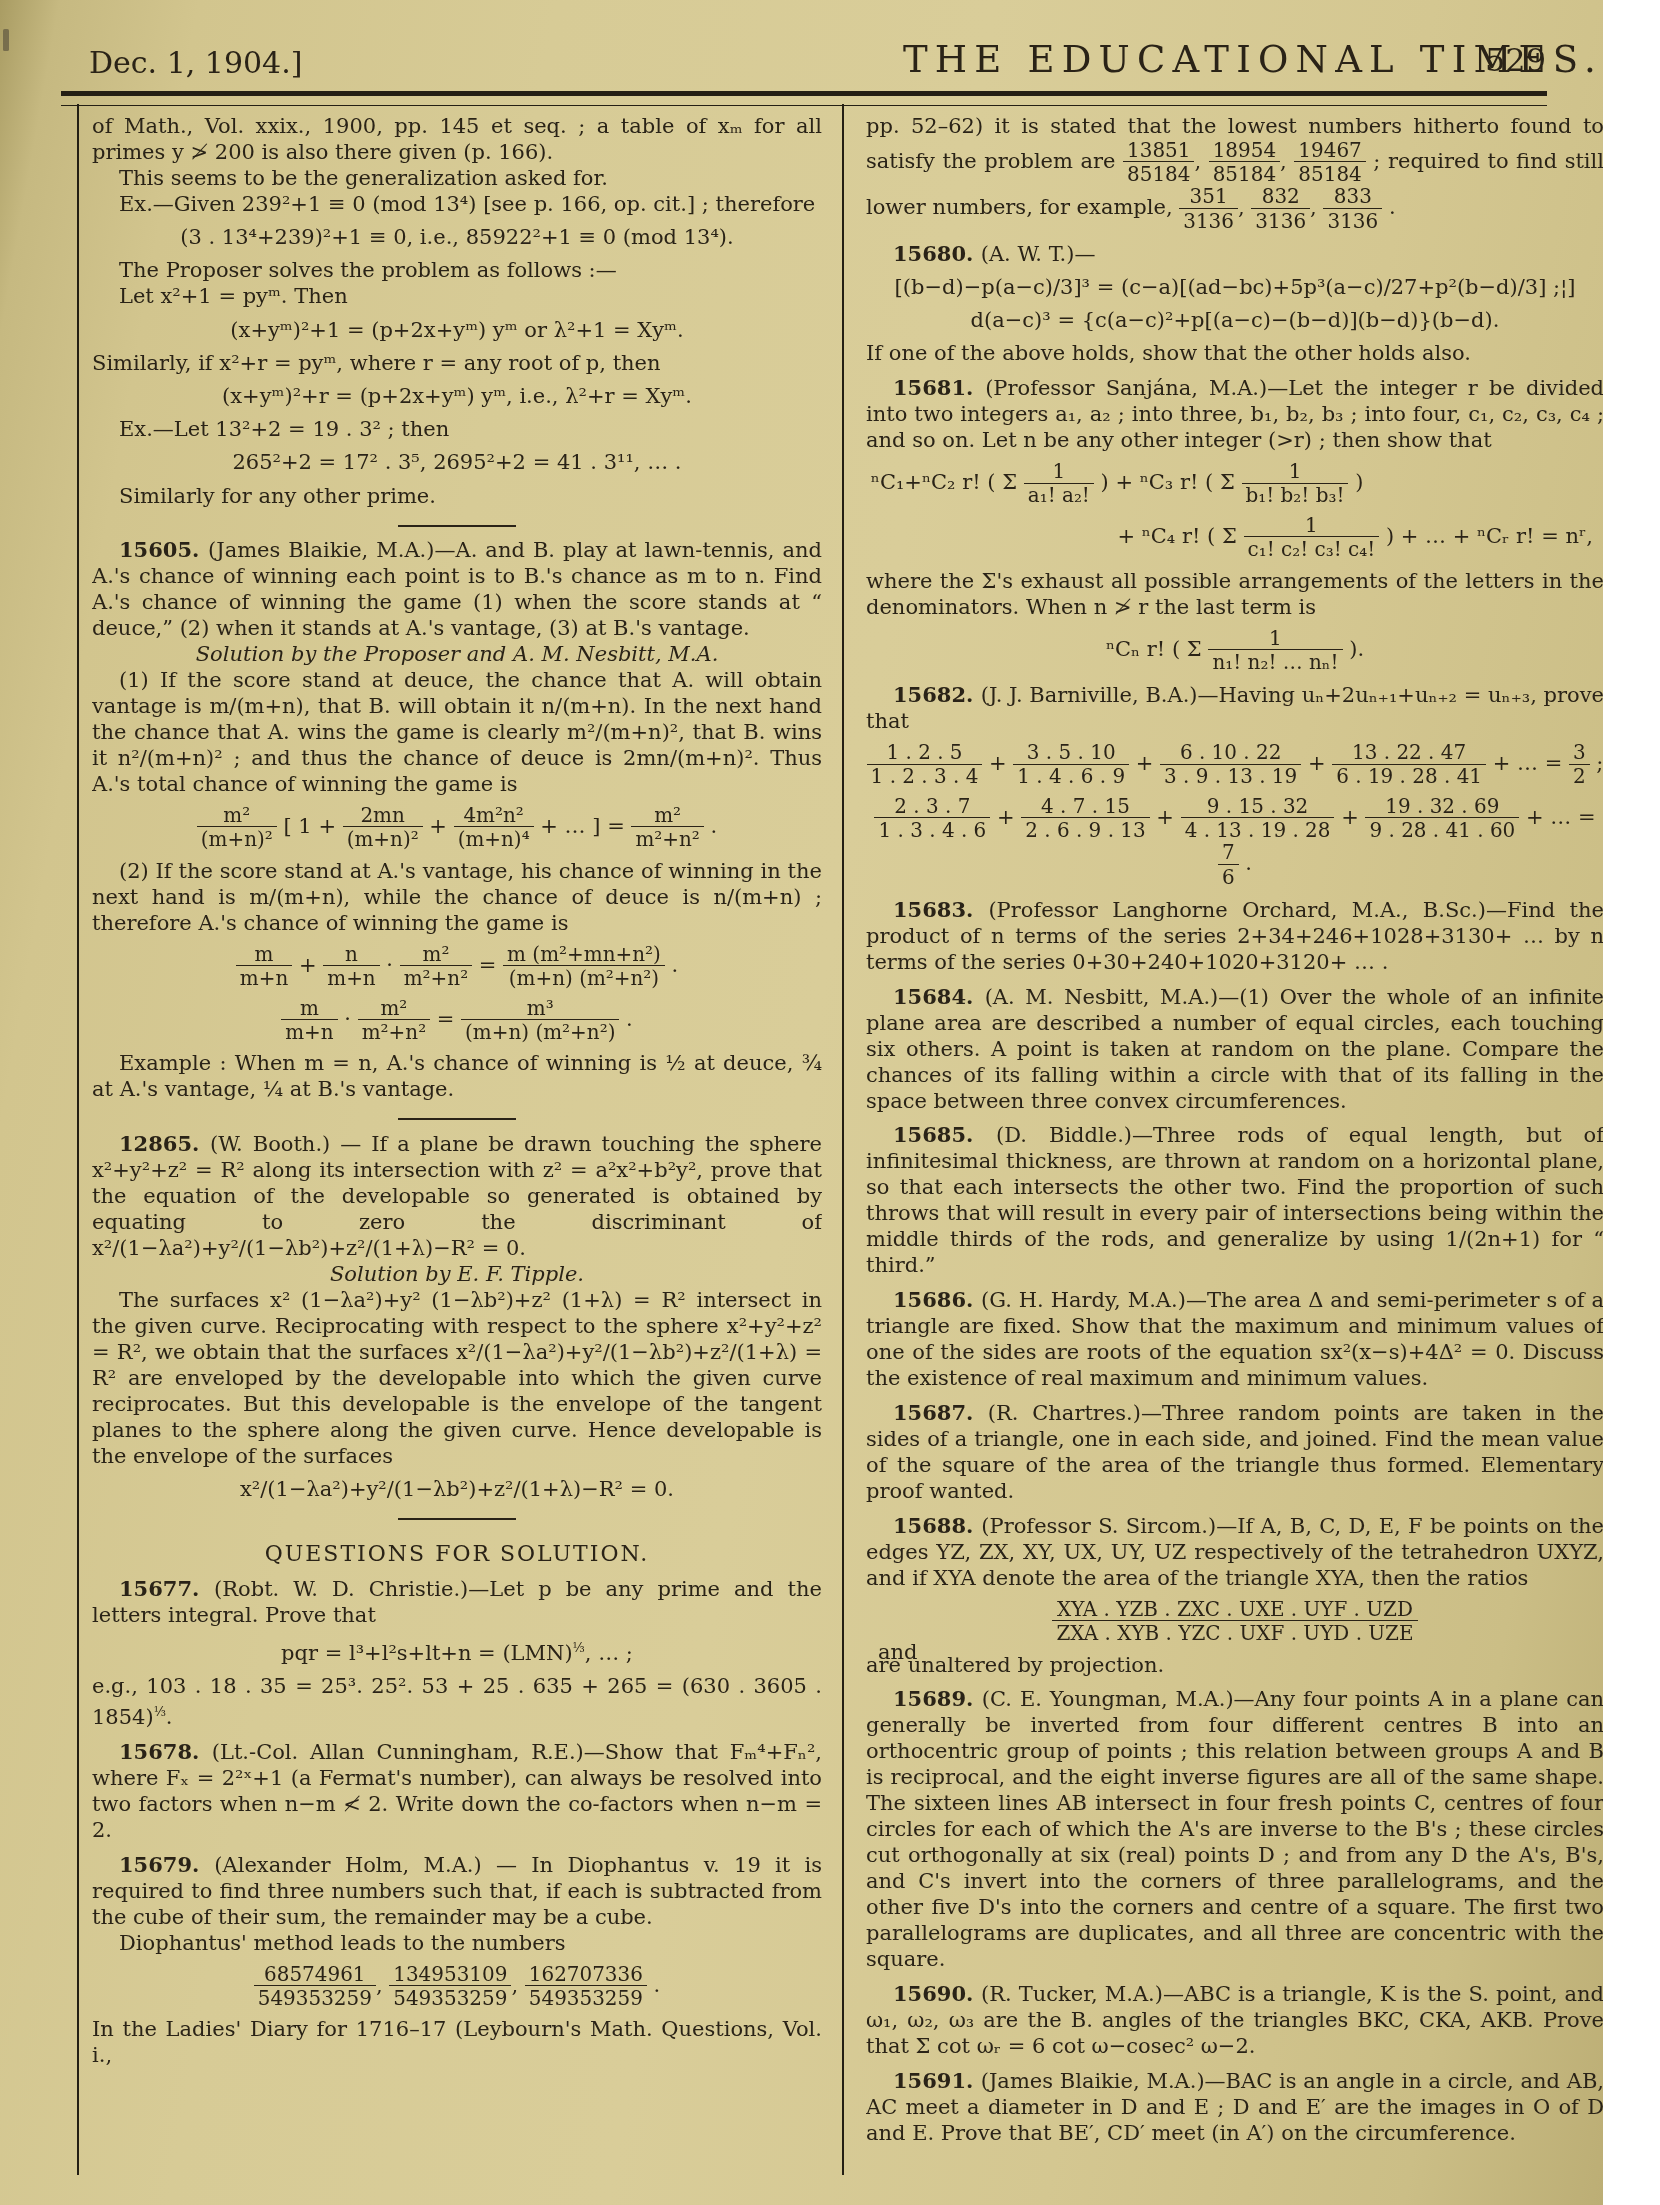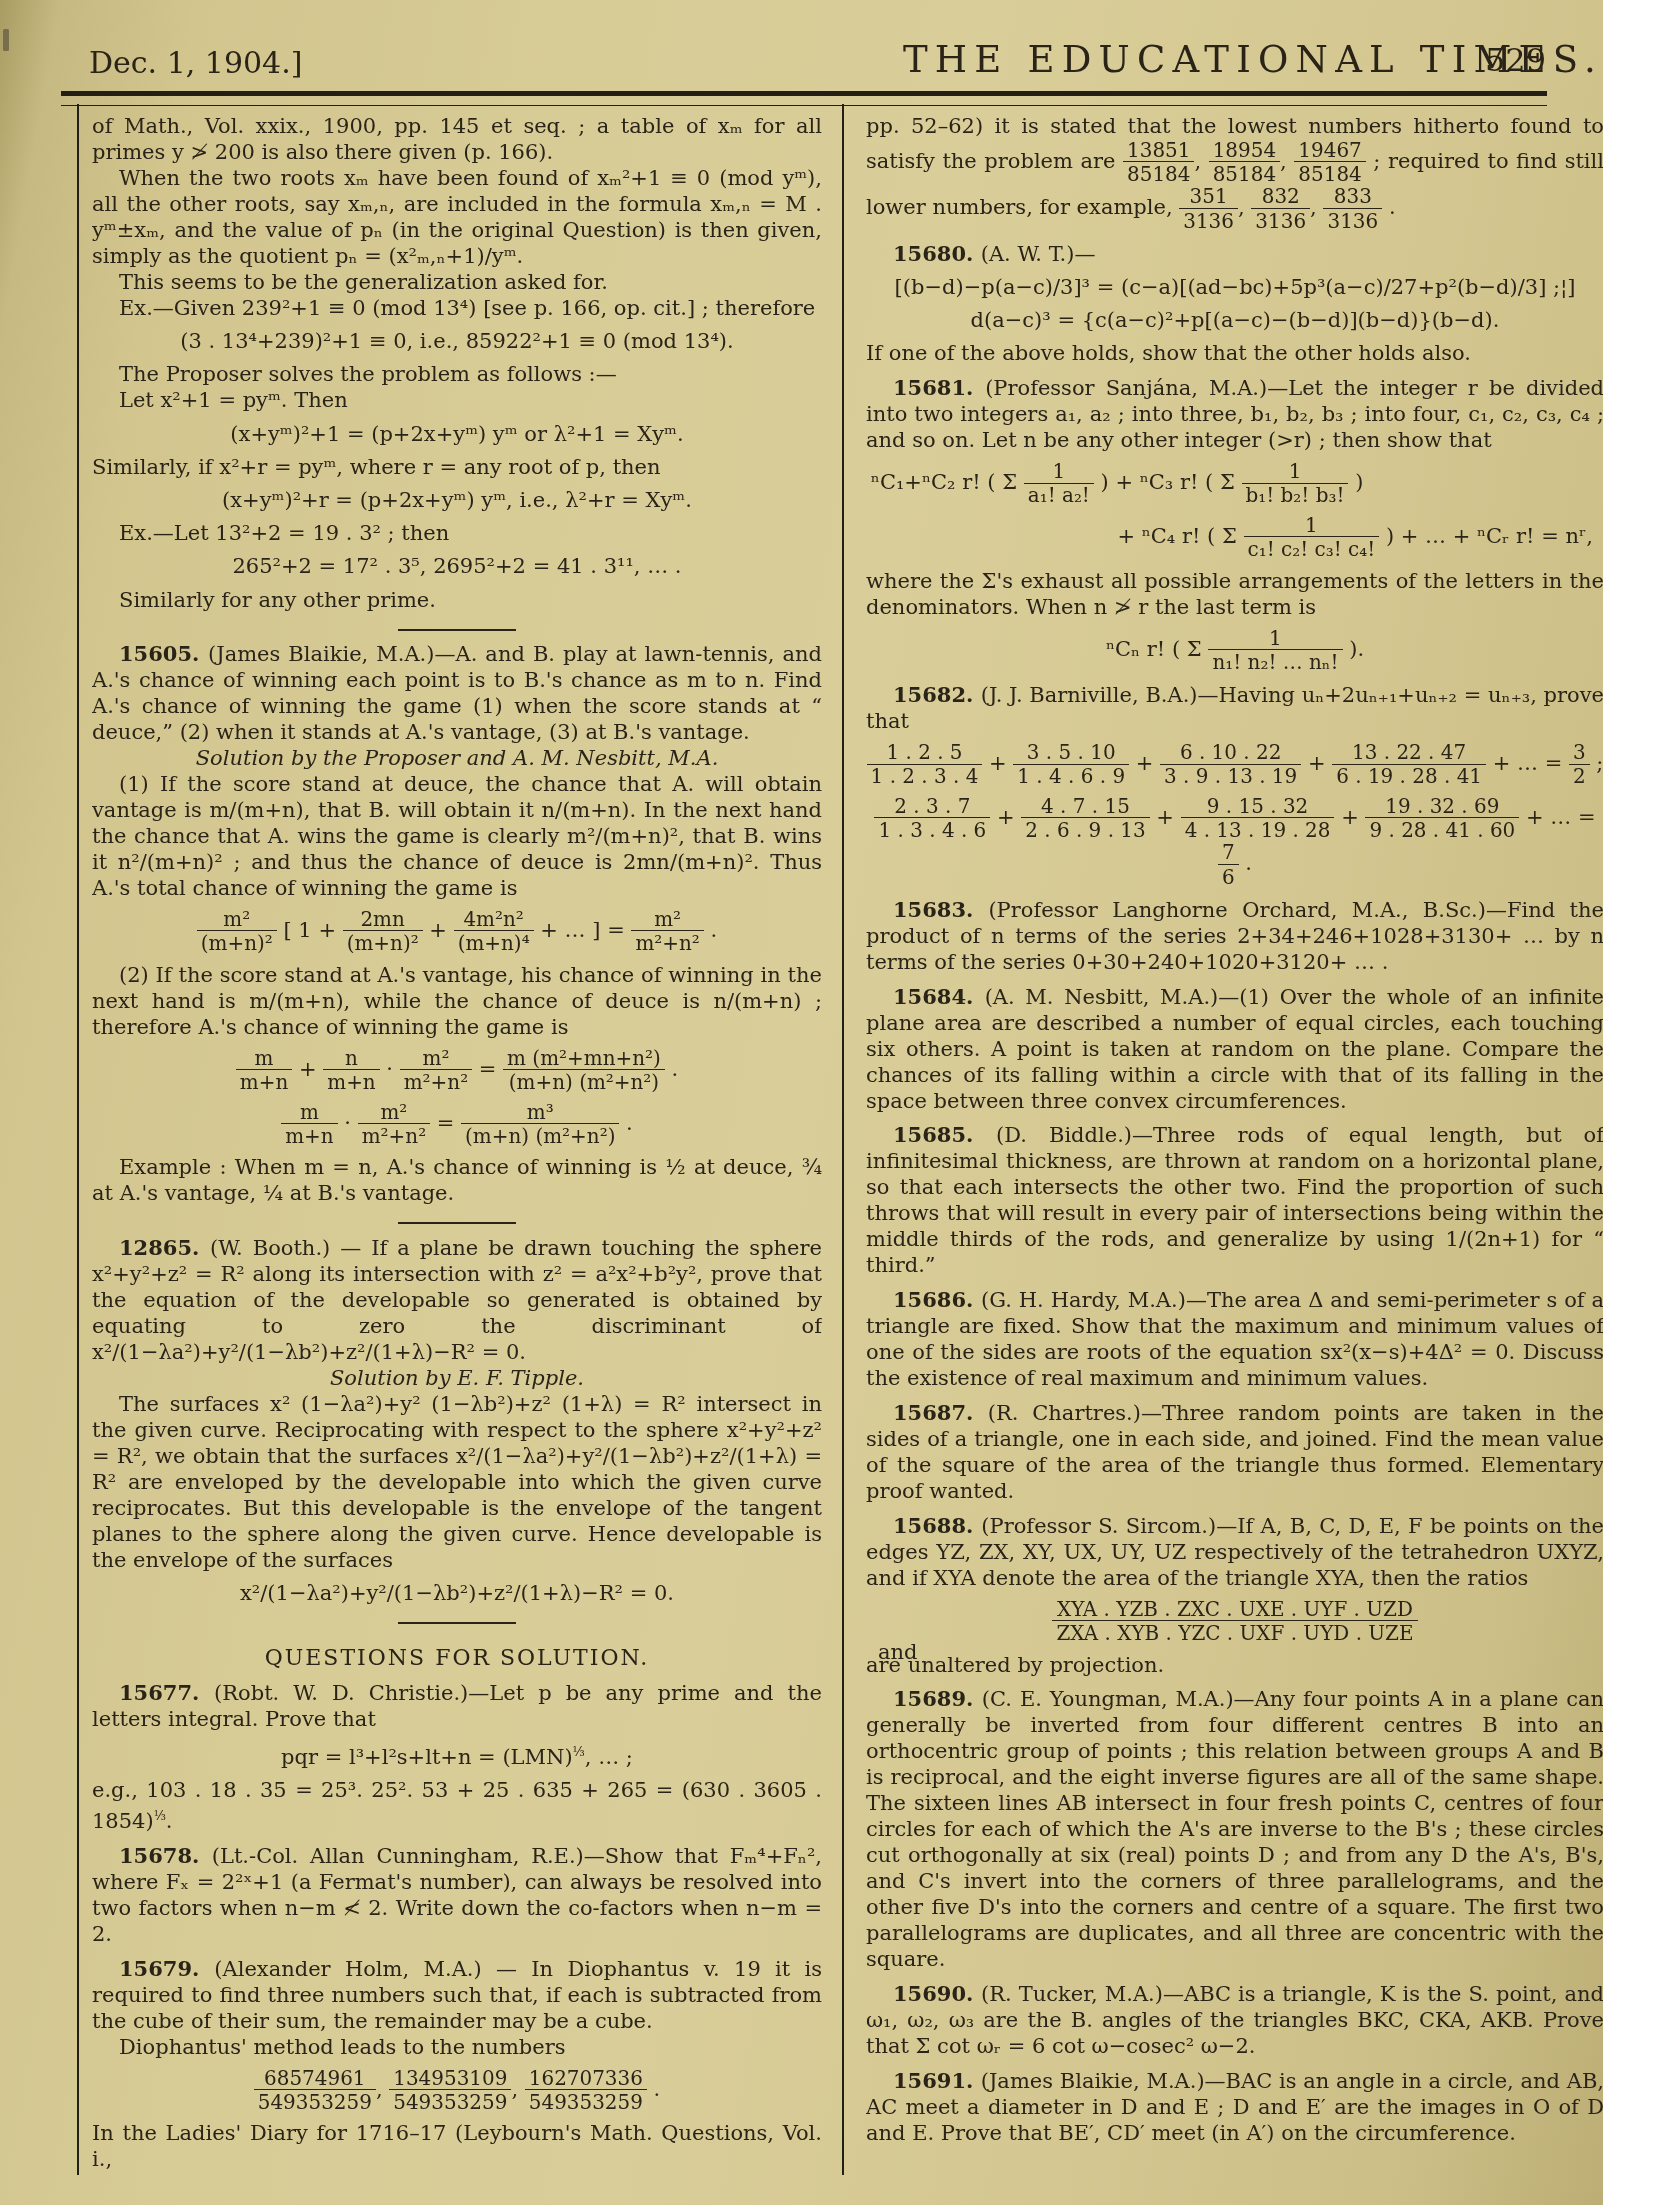--- a/index.html
+++ b/index.html
@@ -46,21 +46,20 @@
 <div class="page">
   <div class="speck"></div>
   <div class="hdr-date">Dec. 1, 1904.]</div>
   <div class="hdr-title">THE EDUCATIONAL TIMES.</div>
   <div class="hdr-page">529</div>
   <div class="head-rule"></div>
   <div class="vrule left-rule"></div>
   <div class="vrule col-rule"></div>
   <div class="col col-left" id="col-left">
       <p class="para noindent">of Math., Vol. xxix., 1900, pp. 145 et seq. ;  a table of xₘ for all primes y ≯ 200 is also there given (p. 166).</p>
-      <p class="para">When the two roots xₘ have been found of  xₘ²+1 ≡ 0 (mod yᵐ),  all the other roots, say xₘ,ₙ, are included in the formula  xₘ,ₙ = M . yᵐ±xₘ, and the value of pₙ (in the original Question) is then given, simply as the quotient  pₙ = (x²ₘ,ₙ+1)/yᵐ.</p>
       <p class="para">This seems to be the generalization asked for.</p>
       <p class="para">Ex.—Given 239²+1 ≡ 0 (mod 13⁴) [see p. 166, op. cit.] ;  therefore</p>
       <div class="math">(3 . 13⁴+239)²+1 ≡ 0,   i.e.,  85922²+1 ≡ 0  (mod 13⁴).</div>
       <p class="para">The Proposer solves the problem as follows :—</p>
       <p class="para">Let  x²+1 = pyᵐ.   Then</p>
       <div class="math">(x+yᵐ)²+1 = (p+2x+yᵐ) yᵐ    or    λ²+1 = Xyᵐ.</div>
       <p class="para noindent">Similarly, if x²+r = pyᵐ, where r = any root of p, then</p>
       <div class="math">(x+yᵐ)²+r = (p+2x+yᵐ) yᵐ,   i.e.,  λ²+r = Xyᵐ.</div>
       <p class="para">Ex.—Let 13²+2 = 19 . 3² ;  then</p>
       <div class="math">265²+2 = 17² . 3⁵,   2695²+2 = 41 . 3¹¹,  … .</div>

